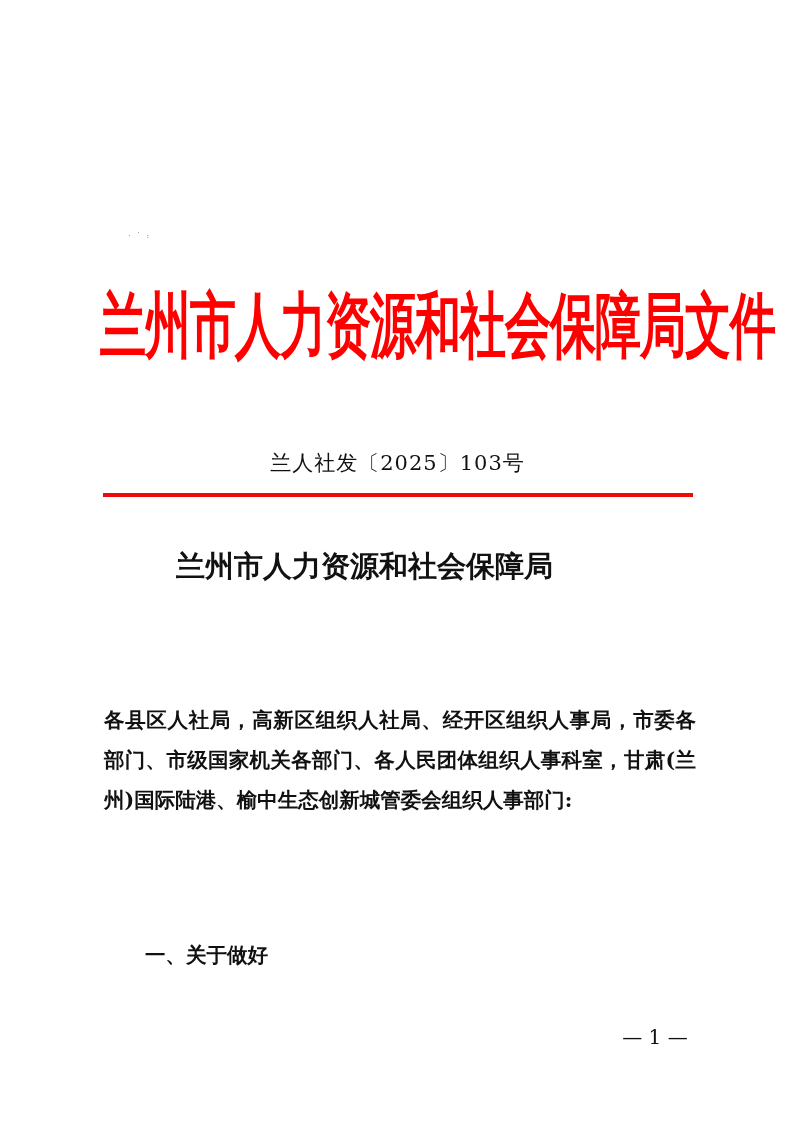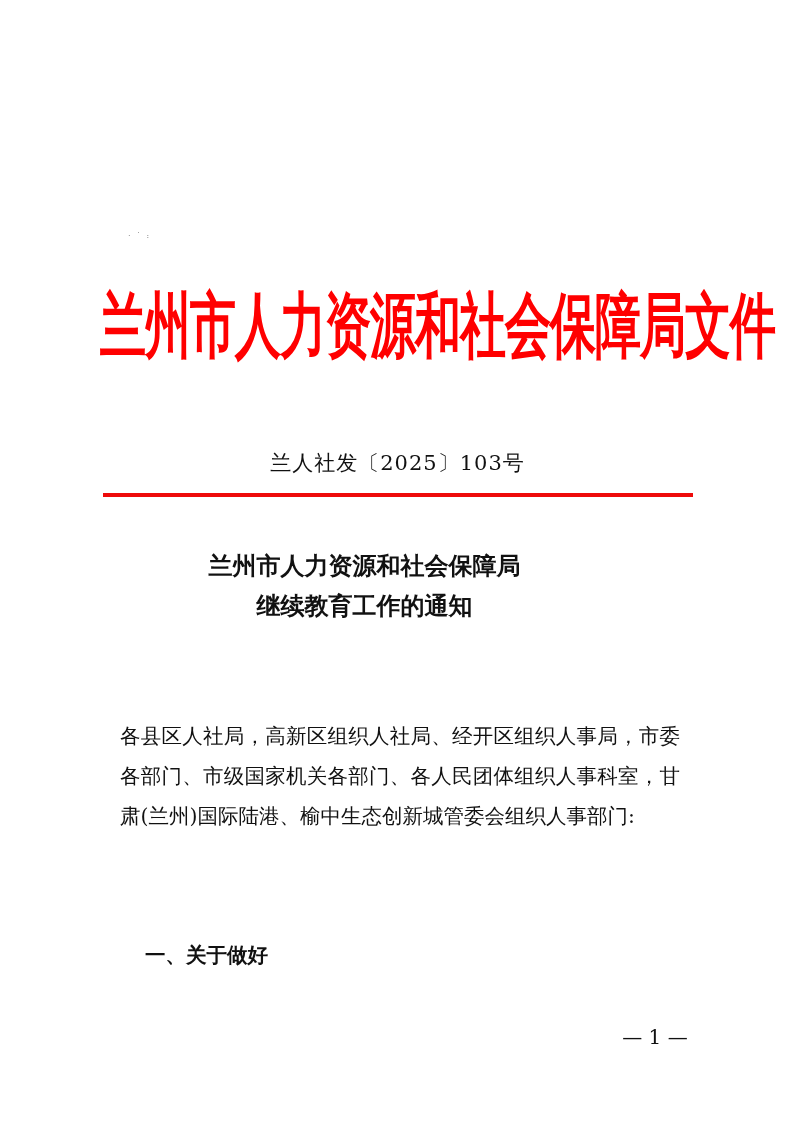--- a/index.html
+++ b/index.html
@@ -64,37 +64,38 @@
       width: 590px;
       height: 4px;
       background: #ee0a0a;
     }
     .title {
       position: absolute;
       left: 0;
       width: 729px;
       top: 546px;
       text-align: center;
-      font-size: 24px;
+      font-size: 29px;
       font-weight: bold;
       line-height: 40px;
     }
     .title div { white-space: nowrap; }
     .body {
       position: absolute;
       left: 104px;
       top: 700px;
       width: 592px;
       font-size: 20.5px;
       line-height: 40px;
       text-align: justify;
       text-align-last: left;
     }
     .body p {
-      margin: 16px;
+      margin: 0;
+      font-weight: bold;
     }
     .body .addressee {
       margin-bottom: 0;
     }
     .body .indent {
       text-indent: 41px;
     }
     .section-heading {
       position: absolute;
       left: 145px;
@@ -122,21 +123,20 @@
   <div class="speck">·˙:</div>
 
   <div class="masthead">兰州市人力资源和社会保障局文件</div>
 
   <div class="doc-number">兰人社发〔2025〕103号</div>
 
   <div class="red-rule"></div>
 
   <div class="title">
     <div>兰州市人力资源和社会保障局</div>
-    <div>继续教育工作的通知</div>
   </div>
 
   <div class="body">
     <p class="addressee">各县区人社局，高新区组织人社局、经开区组织人事局，市委各部门、市级国家机关各部门、各人民团体组织人事科室，甘肃(兰州)国际陆港、榆中生态创新城管委会组织人事部门:</p>
   </div>
 
   <div class="section-heading">一、关于做好</div>
 
   <div class="page-number">— 1 —</div>
 

